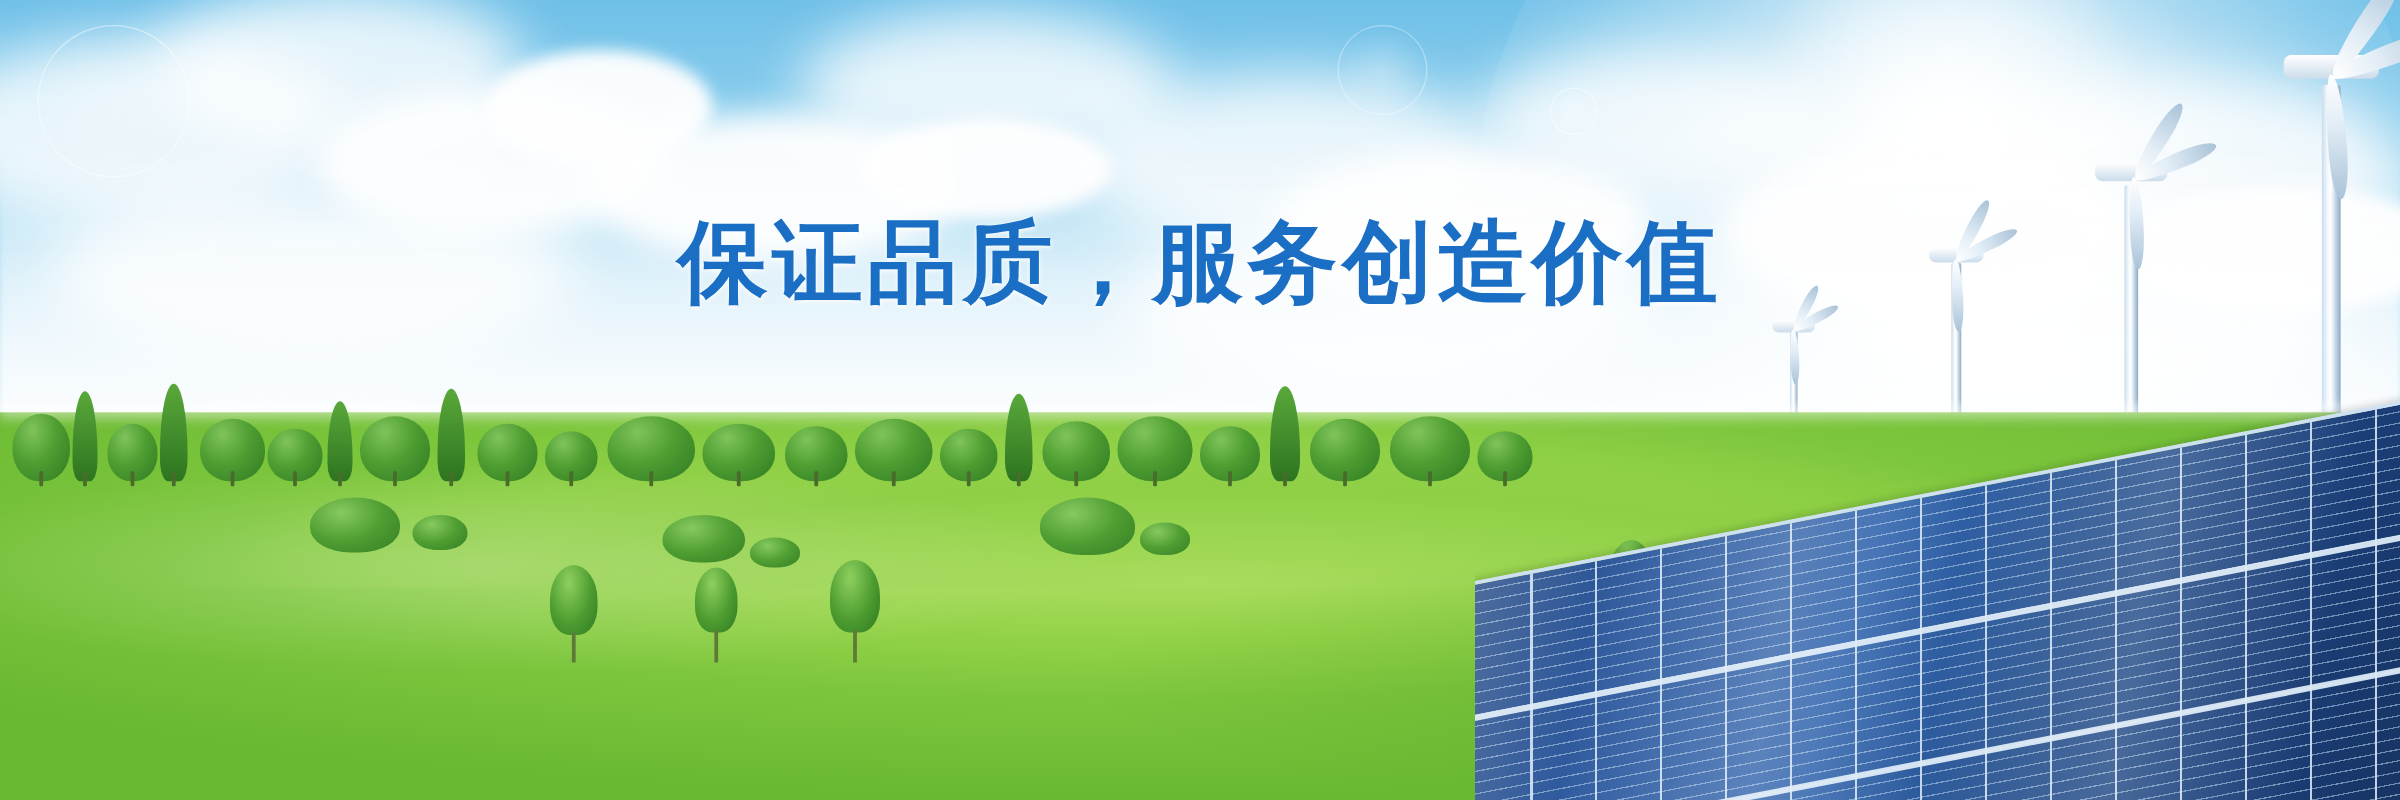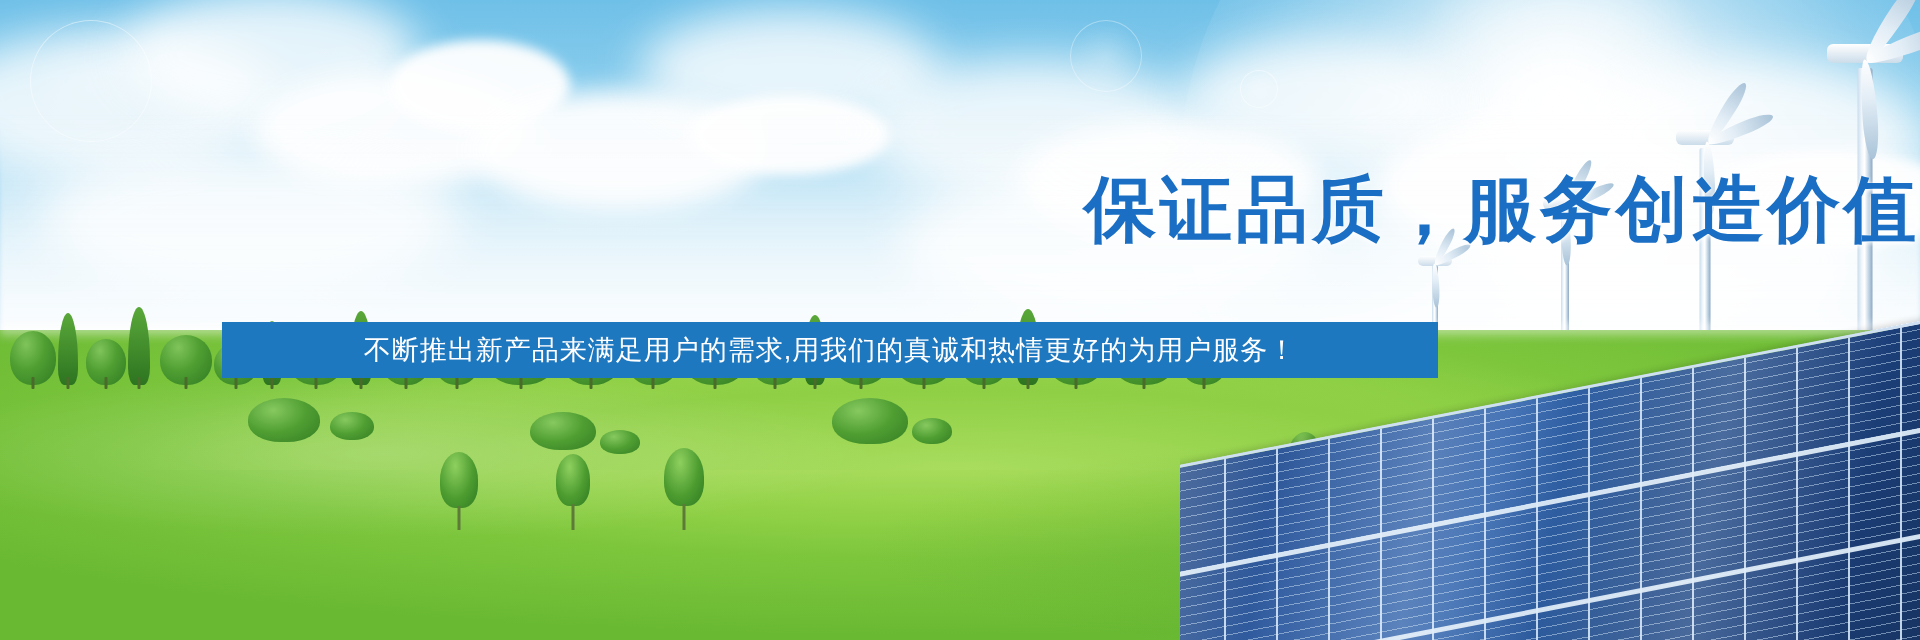--- a/index.html
+++ b/index.html
@@ -164,21 +164,21 @@
       rgba(185,210,235,.55) 0px, rgba(185,210,235,.55) 1px,
       rgba(255,255,255,0) 1px, rgba(255,255,255,0) 9px);
   }
   .frame-band{
     position:absolute;left:0;right:0;height:5px;background:#dceaf7;opacity:.95;
   }
 
   
   .headline{
     position:absolute;left:0;right:0;top:162px;
-    text-align:right;
+    text-align:center;
     font-size:72px;
     font-weight:bold;
     letter-spacing:4px;
     color:#1a6fc4;
     text-shadow:0 2px 4px rgba(255,255,255,.85), 0 0 2px rgba(255,255,255,.9);
     white-space:nowrap;
     font-family:"Liberation Sans","DejaVu Sans",sans-serif;
   }
   .subbar{
     position:absolute;left:222px;top:322px;
@@ -397,17 +397,14 @@
       <div class="cell-grid-h"></div>
       <div class="cell-grid-v"></div>
       <div class="frame-band" style="top:104px;"></div>
       <div class="frame-band" style="top:210px;"></div>
       <div class="panel-sheen"></div>
     </div>
   </div>
 
   <div class="headline">保证品质，服务创造价值</div>
 
-  <div class="subbar">
-    <span class="subbar-text">不断推出新产品来满足用户的需求,用我们的真诚和热情更好的为用户服务！</span>
-  </div>
 
 </div>
 
 </body></html>

